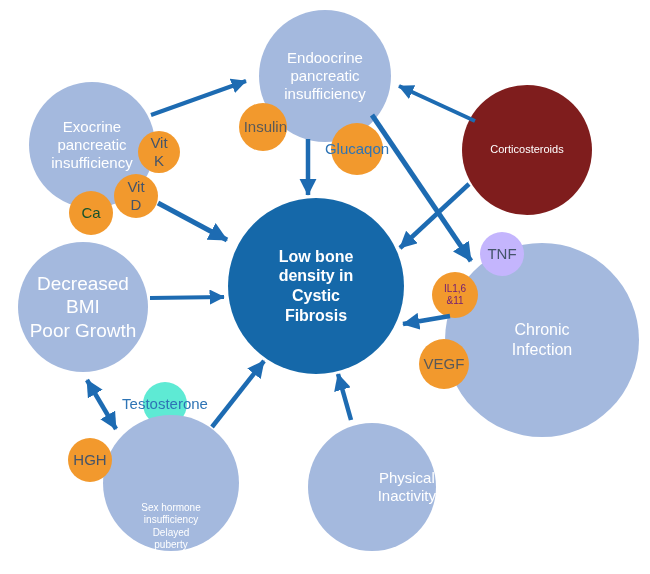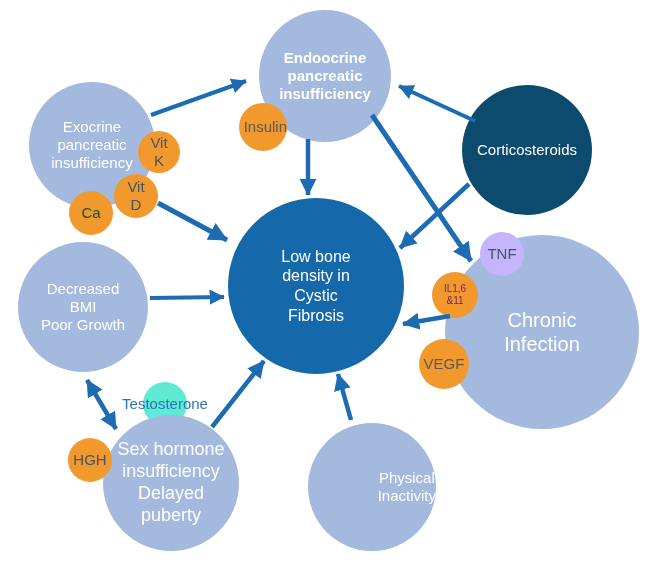--- a/index.html
+++ b/index.html
@@ -38,70 +38,73 @@
     display: flex;
     align-items: center;
     justify-content: center;
     text-align: center;
     line-height: 1.22;
   }
   .node span {
     white-space: pre;
     display: block;
   }
-  .node.center { font-weight: normal; text-align: center; }
+  .node.center { font-weight: bold; text-align: center; }
 </style>
 </head>
 <body>
 
 <div class="canvas">
   <div id="node-layer">
       <div class="node satellite" style="left: 143px; top: 382px; width: 44px; height: 44px; background: #5eead4; color: rgb(46, 116, 181); font-size: 15px;">
         <span>Testosterone</span>
       </div>
-      <div class="node cause" style="left: 259px; top: 10px; width: 132px; height: 132px; background: rgb(164, 185, 222); color: rgb(255, 255, 255); font-size: 15px; font-weight: bold;">
+      <div class="node cause" style="left: 259px; top: 10px; width: 132px; height: 132px; background: rgb(164, 185, 222); color: rgb(255, 255, 255); font-size: 15px;">
         <span>Endoocrine
 pancreatic
 insufficiency</span>
       </div>
       <div class="node cause" style="left: 29px; top: 82px; width: 126px; height: 126px; background: rgb(164, 185, 222); color: rgb(255, 255, 255); font-size: 15px;">
         <span>Exocrine
 pancreatic
 insufficiency</span>
       </div>
-      <div class="node cause" style="left: 462px; top: 85px; width: 130px; height: 130px; background: #0c4a6e; color: rgb(255, 255, 255); font-size: 15px;">
+      <div class="node cause" style="left: 462px; top: 85px; width: 130px; height: 130px; background: #7f1d1d; color: rgb(255, 255, 255); font-size: 11px;">
         <span>Corticosteroids</span>
       </div>
-      <div class="node cause" style="left: 445px; top: 235px; width: 194px; height: 194px; background: rgb(164, 185, 222); color: rgb(255, 255, 255); font-size: 20px;">
+      <div class="node cause" style="left: 445px; top: 243px; width: 194px; height: 194px; background: rgb(164, 185, 222); color: rgb(255, 255, 255); font-size: 16px;">
         <span>Chronic
 Infection</span>
       </div>
-      <div class="node cause" style="left: 18px; top: 242px; width: 130px; height: 130px; background: rgb(164, 185, 222); color: rgb(255, 255, 255); font-size: 15px;">
+      <div class="node cause" style="left: 18px; top: 242px; width: 130px; height: 130px; background: rgb(164, 185, 222); color: rgb(255, 255, 255); font-size: 19px;">
         <span>Decreased
 BMI
 Poor Growth</span>
       </div>
-      <div class="node cause" style="left: 103px; top: 415px; width: 136px; height: 136px; background: rgb(164, 185, 222); color: rgb(255, 255, 255); font-size: 18px;">
+      <div class="node cause" style="left: 103px; top: 415px; width: 136px; height: 136px; background: rgb(164, 185, 222); color: rgb(255, 255, 255); font-size: 10px; align-items: flex-end;">
         <span>Sex hormone
 insufficiency
 Delayed
 puberty</span>
       </div>
       <div class="node cause" style="left: 308px; top: 423px; width: 128px; height: 128px; background: rgb(164, 185, 222); color: rgb(255, 255, 255); font-size: 15px; justify-content: flex-end;">
         <span>Physical
 Inactivity</span>
       </div>
       <div class="node center" style="left: 228px; top: 198px; width: 176px; height: 176px; background: rgb(21, 104, 169); color: rgb(255, 255, 255); font-size: 16px;">
         <span>Low bone
 density in
 Cystic
 Fibrosis</span>
       </div>
       <div class="node satellite" style="left: 239px; top: 103px; width: 48px; height: 48px; background: rgb(242, 153, 45); color: rgb(89, 89, 89); font-size: 15px; justify-content: flex-end;">
         <span>Insulin</span>
+      </div>
+      <div class="node satellite" style="left: 331px; top: 123px; width: 52px; height: 52px; background: rgb(242, 153, 45); color: rgb(46, 116, 181); font-size: 15px;">
+        <span>Glucaqon</span>
       </div>
       <div class="node satellite" style="left: 138px; top: 131px; width: 42px; height: 42px; background: rgb(242, 153, 45); color: rgb(68, 84, 106); font-size: 15px;">
         <span>Vit
 K</span>
       </div>
       <div class="node satellite" style="left: 114px; top: 174px; width: 44px; height: 44px; background: rgb(242, 153, 45); color: rgb(68, 84, 106); font-size: 15px;">
         <span>Vit
 D</span>
       </div>
       <div class="node satellite" style="left: 69px; top: 191px; width: 44px; height: 44px; background: rgb(242, 153, 45); color: #14532d; font-size: 15px;">

